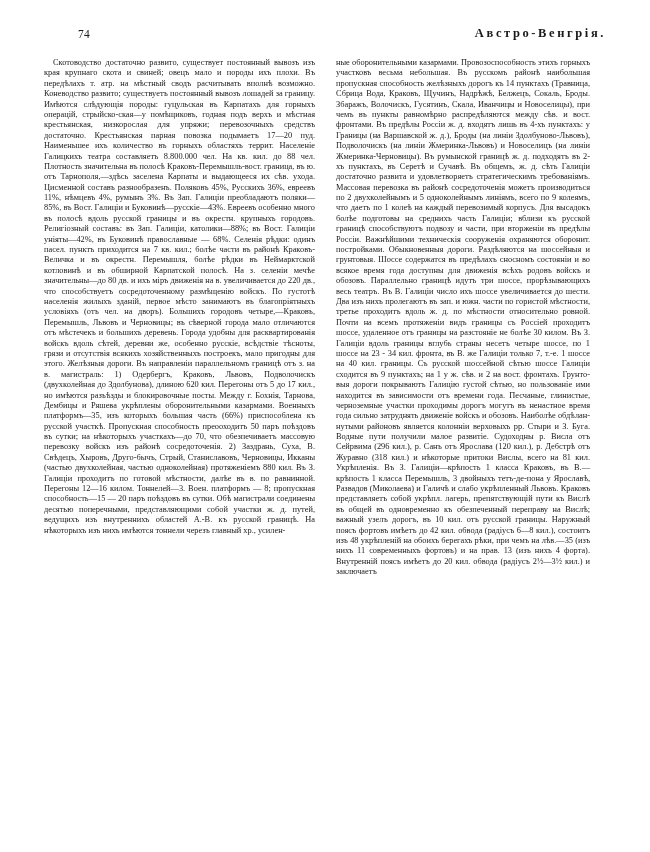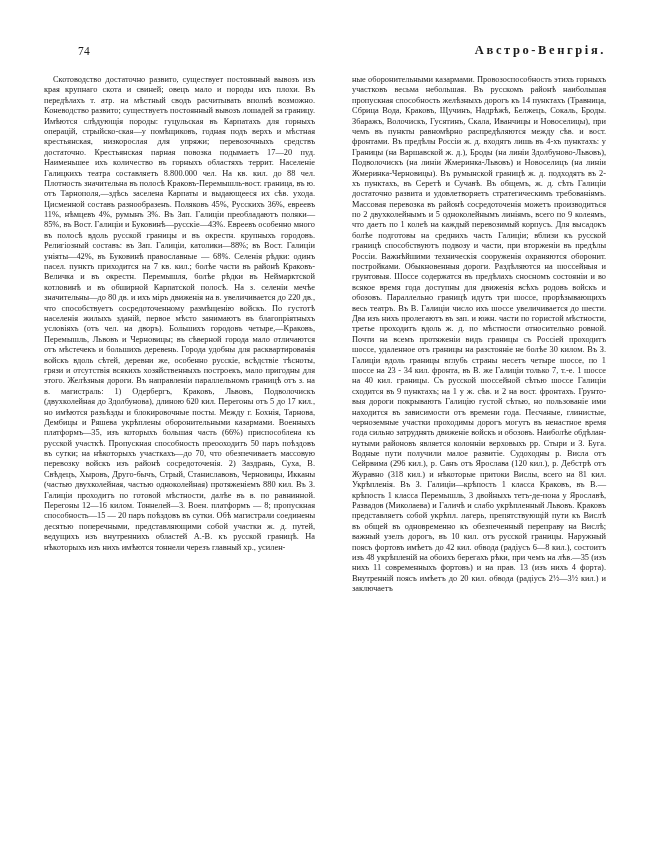--- a/index.html
+++ b/index.html
@@ -11,21 +11,21 @@
     width: 650px;
     height: 852px;
     font-family: "Liberation Serif", serif;
     color: #1a1a1a;
   }
   .page {
     position: relative;
     width: 650px;
     height: 852px;
     box-sizing: border-box;
-    padding: 43px 44px 18px 44px;
+    padding: 26px 44px 18px 44px;
   }
   .header {
     position: relative;
     height: 26px;
     margin-bottom: 6px;
   }
   .folio {
     position: absolute;
     left: 34px;
     top: 2px;
@@ -37,21 +37,21 @@
     left: 0;
     right: 0;
     top: 0;
     text-align: right;
     font-size: 12.5px;
     font-weight: bold;
     letter-spacing: 2.6px;
   }
   .columns {
     display: flex;
-    gap: 20px;
+    gap: 4px;
     align-items: flex-start;
   }
   .col {
     width: 271px;
     font-size: 8.35px;
     line-height: 1.247;
     text-align: justify;
     text-justify: inter-word;
     hyphens: auto;
     -webkit-hyphens: auto;

